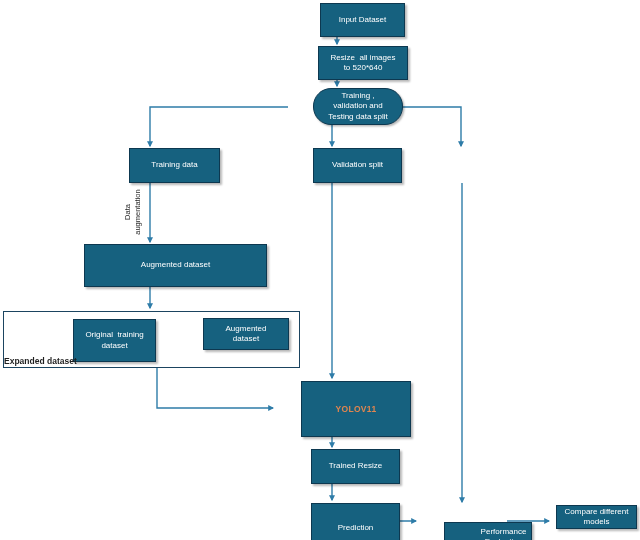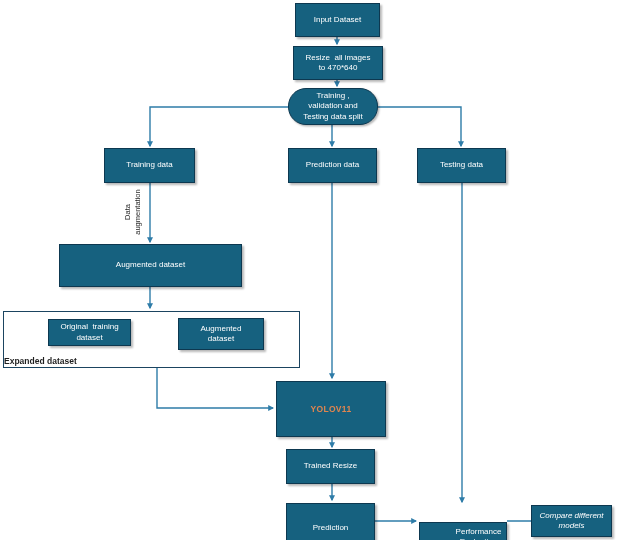--- a/index.html
+++ b/index.html
@@ -29,20 +29,21 @@
     border: 1.2px solid var(--node-border, #0d3850);
     color: var(--node-text, #ffffff);
     display: flex;
     align-items: center;
     justify-content: center;
     text-align: center;
     font-size: 8px;
     line-height: 10.5px;
     white-space: pre-wrap;
     box-shadow: 1.5px 1.5px 2px rgba(0,0,0,0.28);
+    margin-left: 25px;
   }
   .node.yolo {
     color: var(--yolo-text, #e0854f);
     font-weight: bold;
     font-size: 8.5px;
     letter-spacing: 0.3px;
   }
   .container-box {
     position: absolute;
     box-sizing: border-box;
@@ -75,27 +76,27 @@
   }
   
   .n-input       { left:295px; top:3px;   width:85px;  height:34px; }
   .n-resize      { left:293px; top:46px;  width:90px;  height:34px; }
   .n-split       { left:288px; top:88px;  width:90px;  height:37px;border-radius:18px; }
   .n-training    { left:104px; top:148px; width:91px;  height:35px; }
   .n-validation  { left:288px; top:148px; width:89px;  height:35px; }
   .n-testing     { left:417px; top:148px; width:89px;  height:35px; }
   .n-augmented   { left:59px;  top:244px; width:183px; height:43px; }
   .n-container   { left:3px;   top:311px; width:297px; height:57px; }
-  .n-original    { left:44px;  top:7px;   width:83px;  height:27px; }  
+  .n-original    { left:44px;  top:7px;   width:83px;  height:43px; }  
   .n-auginner    { left:174px; top:6px;   width:86px;  height:32px;text-align:center; }  
   .n-yolo        { left:276px; top:381px; width:110px; height:56px; }
   .n-trained     { left:286px; top:449px; width:89px;  height:35px; }
   .n-prediction  { left:286px; top:503px; width:89px;  height:51px; }
   .n-performance { left:419px; top:522px; width:88px;  height:30px;padding-left:31px; }
-  .n-compare     { left:531px; top:505px; width:81px;  height:32px;font-style:italic; }
+  .n-compare     { left:531px; top:505px; width:81px;  height:24px; }
 </style>
 </head>
 <body>
 
 <div id="canvas">
 
   <svg id="edges" viewBox="0 0 640 540">
     <defs>
       <marker id="arrow" markerWidth="6" markerHeight="6" refX="4.8" refY="3" orient="auto" markerUnits="userSpaceOnUse">
         <path d="M0,0 L6,3 L0,6 Z" fill="#2e7ca8"></path>
@@ -112,27 +113,26 @@
     <polyline class="edge" points="332,183 332,378" marker-end="url(#arrow)"></polyline>
     <polyline class="edge" points="332,437 332,447" marker-end="url(#arrow)"></polyline>
     <polyline class="edge" points="332,484 332,500" marker-end="url(#arrow)"></polyline>
     <polyline class="edge" points="375,521 416,521" marker-end="url(#arrow)"></polyline>
     <polyline class="edge" points="462,183 462,502" marker-end="url(#arrow)"></polyline>
     <polyline class="edge" points="507,521 549,521" marker-end="url(#arrow)"></polyline>
   </svg>
 
   <div class="node n-input">Input Dataset</div>
   <div class="node n-resize">Resize  all images
-to 470*640</div>
+to 520*640</div>
   <div class="node n-split">Training ,
 validation and
 Testing data split</div>
   <div class="node n-training">Training data</div>
-  <div class="node n-validation">Prediction data</div>
-  <div class="node n-testing">Testing data</div>
+  <div class="node n-validation">Validation split</div>
 
   <div class="edge-label">Data
 augmentation</div>
 
   <div class="node n-augmented">Augmented dataset</div>
 
   <div class="container-box n-container">
     <div class="node n-original">Original  training
 dataset</div>
     <div class="node n-auginner">Augmented

